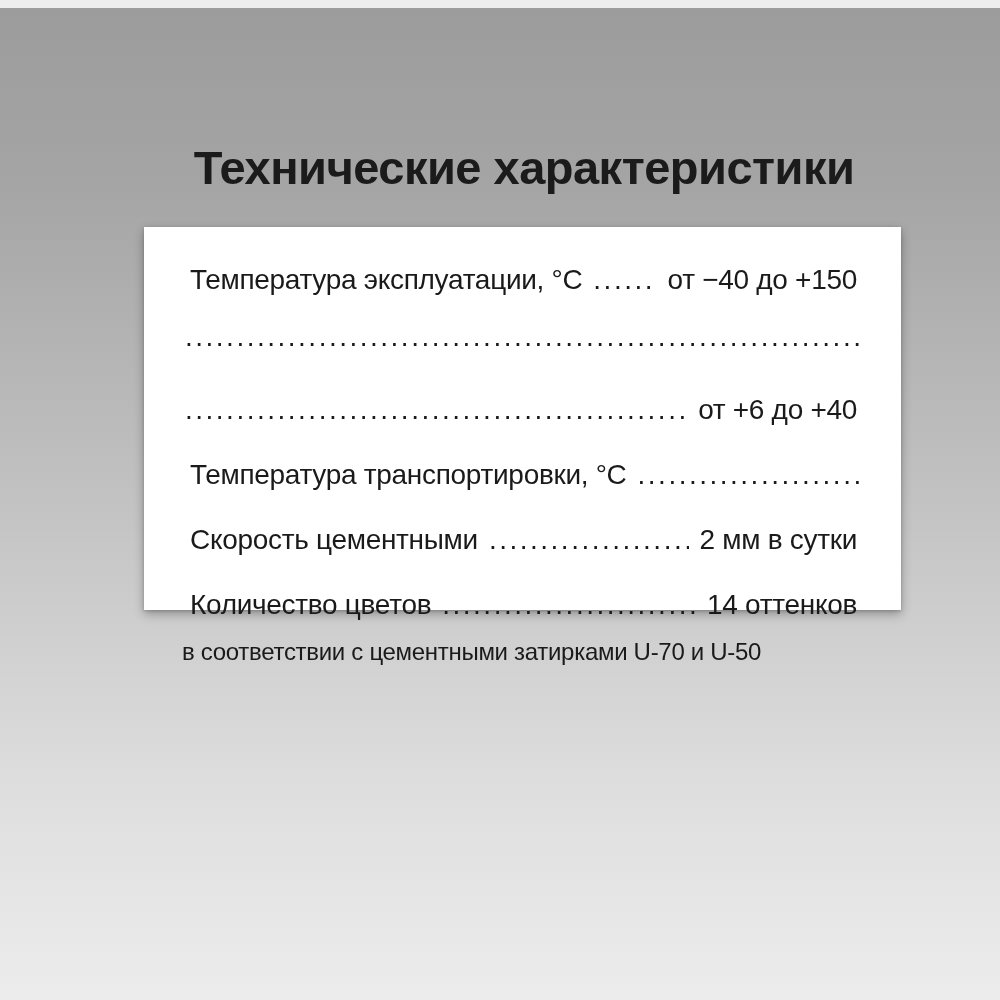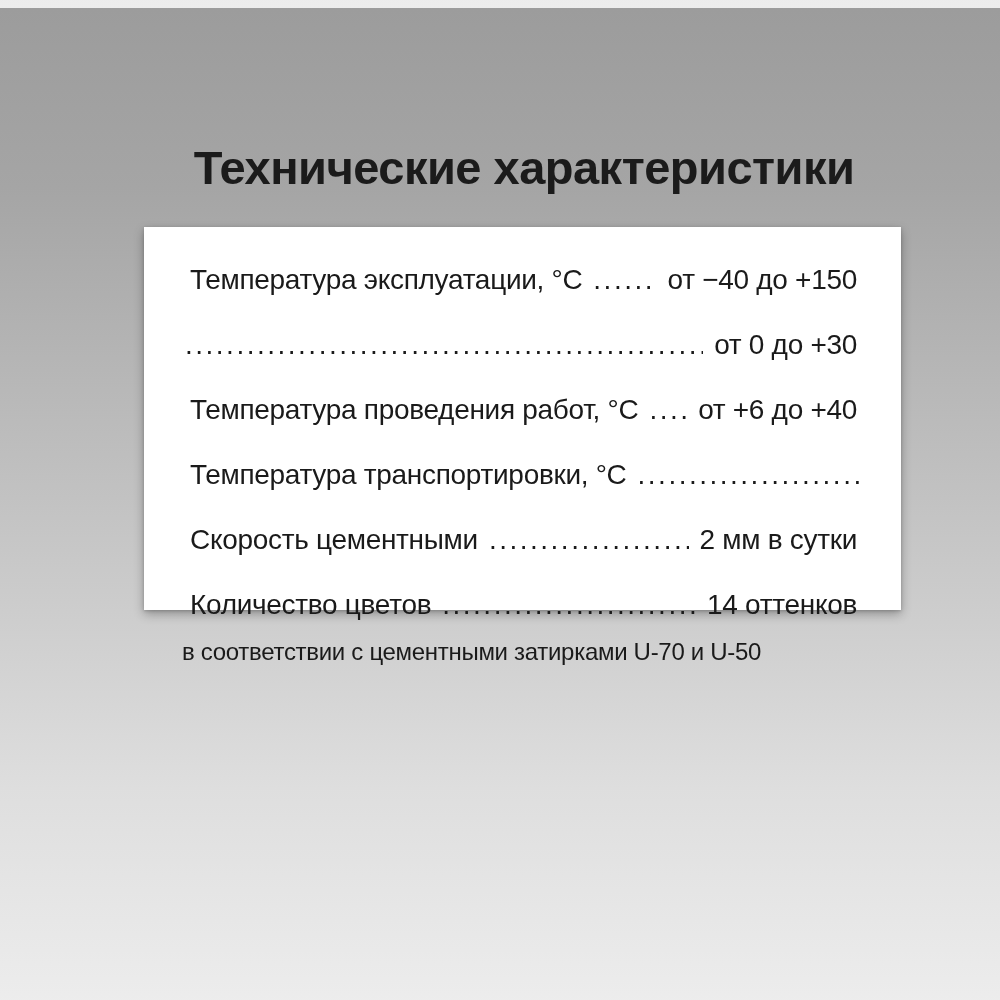--- a/index.html
+++ b/index.html
@@ -68,25 +68,23 @@
 <div class="specs-card">
 
   <div class="spec-row">
     <span class="spec-label">Температура эксплуатации, °C</span>
     <span class="dot-leader">...................................................................................................................................................................</span>
     <span class="spec-value">от −40 до +150</span>
   </div>
 
   <div class="spec-row">
     <span class="dot-leader">...................................................................................................................................................................</span>
-    <span class="spec-value">от 0 до +30</span>
   </div>
 
   <div class="spec-row">
-    <span class="spec-label">Температура проведения работ, °C</span>
     <span class="dot-leader">...................................................................................................................................................................</span>
     <span class="spec-value">от +6 до +40</span>
   </div>
 
   <div class="spec-row">
     <span class="spec-label">Температура транспортировки, °C</span>
     <span class="dot-leader">...................................................................................................................................................................</span>
   </div>
 
   <div class="spec-row">

